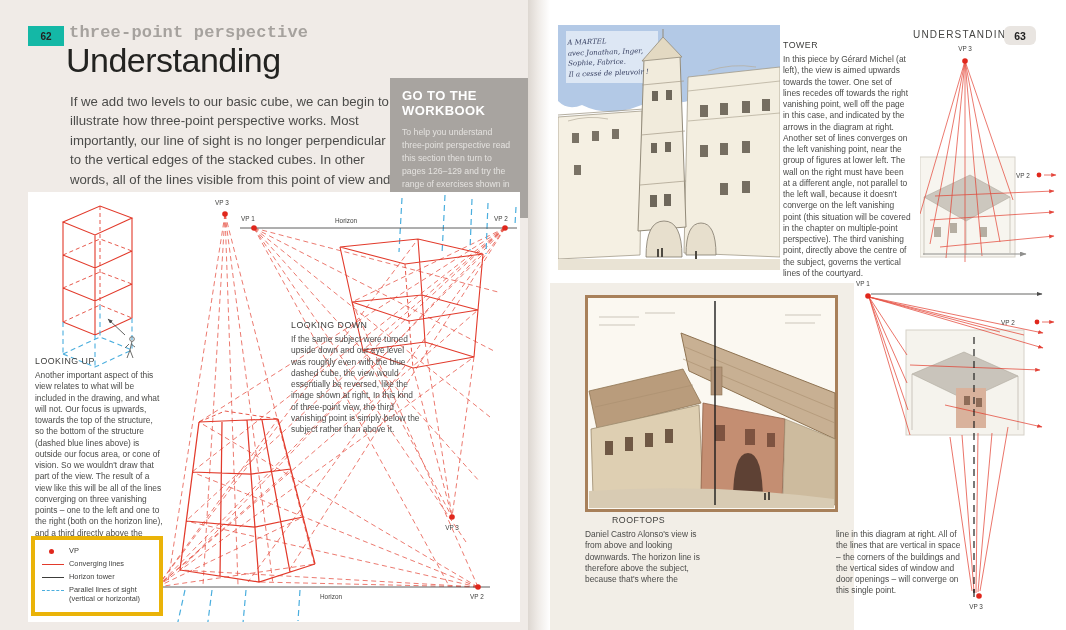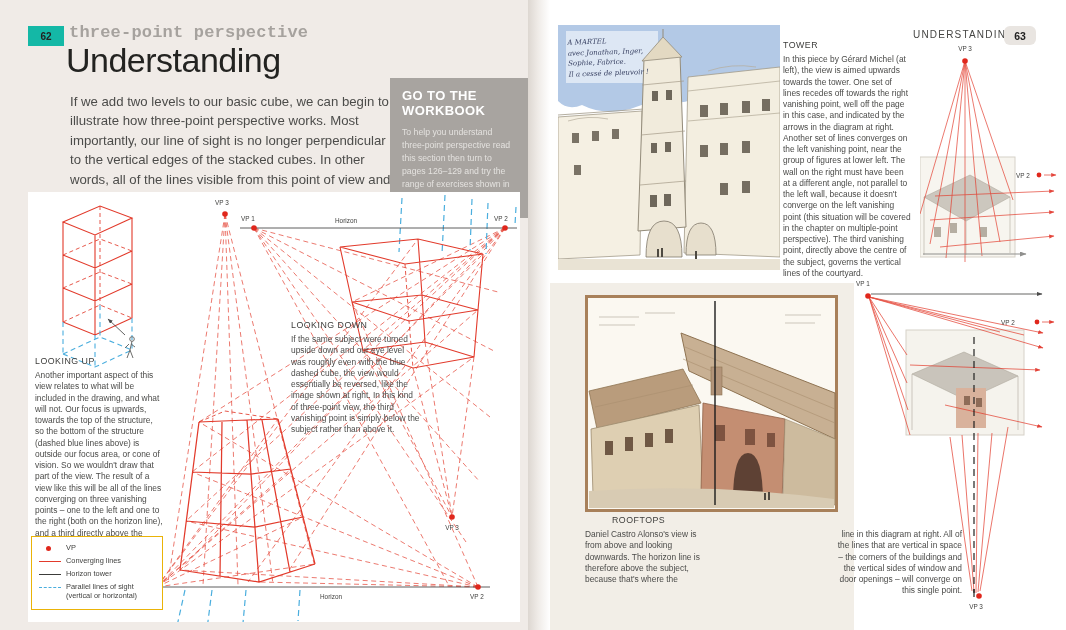--- a/index.html
+++ b/index.html
@@ -26,21 +26,21 @@
 
   .panel{left:28px;top:192px;width:492px;height:430px;background:#ffffff;}
   .panel svg{position:absolute;left:0;top:0;}
 
   .small-h{font-size:8.8px;letter-spacing:.5px;color:#3d3d3b;margin:0 0 4px 0;font-weight:400;}
   .small-b{font-size:8.4px;line-height:1.34;color:#4b4b49;margin:0;}
 
   .lookup{position:absolute;left:7px;top:164px;width:128px;}
   .lookdown{position:absolute;left:263px;top:128px;width:130px;}
 
-  .legend{position:absolute;left:3px;top:344px;width:132px;border:1px solid #eab308;background:#fff;
+  .legend{position:absolute;left:3px;top:344px;width:132px;border:4px solid #eab308;background:#fff;
           padding:6px 7px 5px 7px;box-sizing:border-box;}
   .lrow{display:flex;align-items:flex-start;margin-bottom:3px;}
   .lsym{width:27px;flex:0 0 27px;display:flex;align-items:center;height:10px;}
   .llab{font-size:7.4px;line-height:1.25;color:#3f3f3d;}
   .ldot{width:5px;height:5px;border-radius:50%;background:#e0271c;margin-left:7px;}
   .lline{width:22px;height:0;border-top:1.6px solid #e23a2b;}
   .lline.black{border-top:1.4px solid #3c3c3a;}
   .lline.bluedash{border-top:1.6px dashed #4aaede;}
 
   
@@ -49,21 +49,21 @@
              font-size:7px;line-height:1.5;color:#3c4566;white-space:pre-line;transform:rotate(-2deg);}
   .tower-text{left:783px;top:40px;width:128px;}
   .rp-header{left:913px;top:29px;font-size:10px;letter-spacing:1.2px;color:#454543;}
   .chip63{left:1004px;top:26px;width:32px;height:19px;background:#e9e5e1;
           font-size:10.5px;font-weight:bold;color:#222;display:flex;align-items:center;justify-content:center;border-radius:6px;}
   .rt-diag{left:920px;top:42px;}
   .rooftops-sketch{left:585px;top:295px;}
   .roof-h{left:568px;top:515px;margin-left:44px;}
   .roof-c1{left:585px;top:529px;width:120px;}
   .roof-c2{left:710px;top:529px;width:122px;}
-  .roof-c3{left:836px;top:529px;width:126px;text-align:right;}
+  .roof-c3{left:836px;top:529px;width:126px;}
   .rb-diag{left:850px;top:275px;}
   .textz{z-index:3;}
 
   svg text{font-family:"Liberation Sans",sans-serif;font-size:6.4px;fill:#3e3e3c;}
 </style>
 </head>
 <body>
 
 <div class="stage">
 

